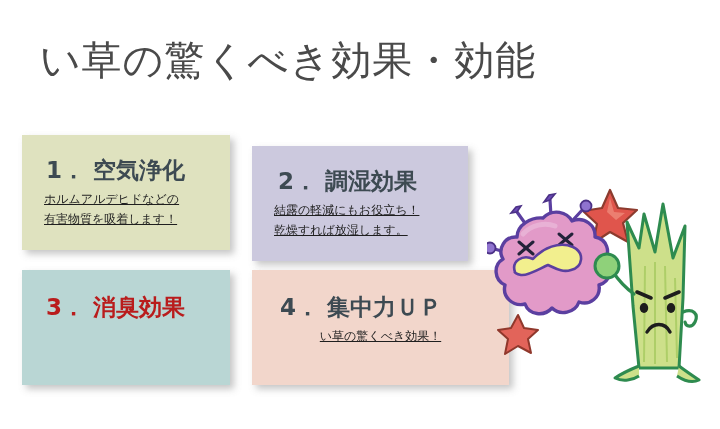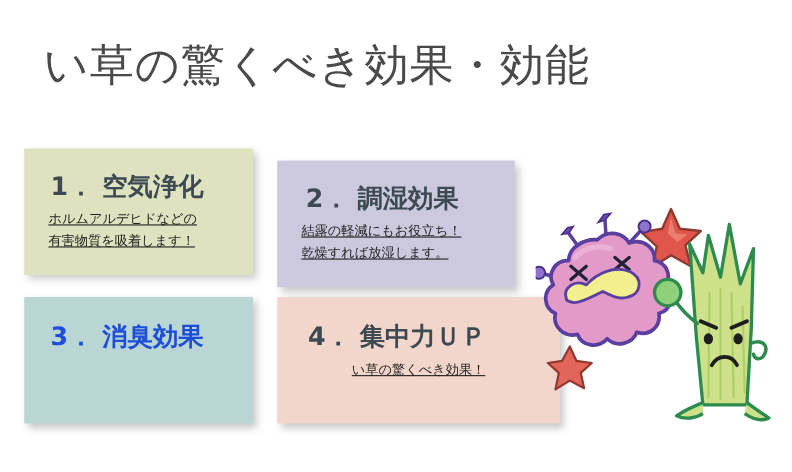--- a/index.html
+++ b/index.html
@@ -112,21 +112,21 @@
 有害物質を吸着します！</div>
     </div>
 
     <div class="card pos-2" style="background: rgb(204, 201, 222);">
       <div class="card-heading" style="color: rgb(61, 74, 82);">2． 調湿効果</div>
       <div class="card-body">結露の軽減にもお役立ち！
 乾燥すれば放湿します。</div>
     </div>
 
     <div class="card pos-3" style="background: rgb(185, 214, 212);">
-      <div class="card-heading" style="color: #1d4ed8;">3． 消臭効果</div>
+      <div class="card-heading" style="color: #b91c1c;">3． 消臭効果</div>
     </div>
 
     <div class="card pos-4" style="background: rgb(242, 214, 203);">
       <div class="card-heading" style="color: rgb(61, 74, 82);">4． 集中力ＵＰ</div>
       <div class="card-body">い草の驚くべき効果！</div>
     </div>
 
   </div>
 
   <div class="illustration">

